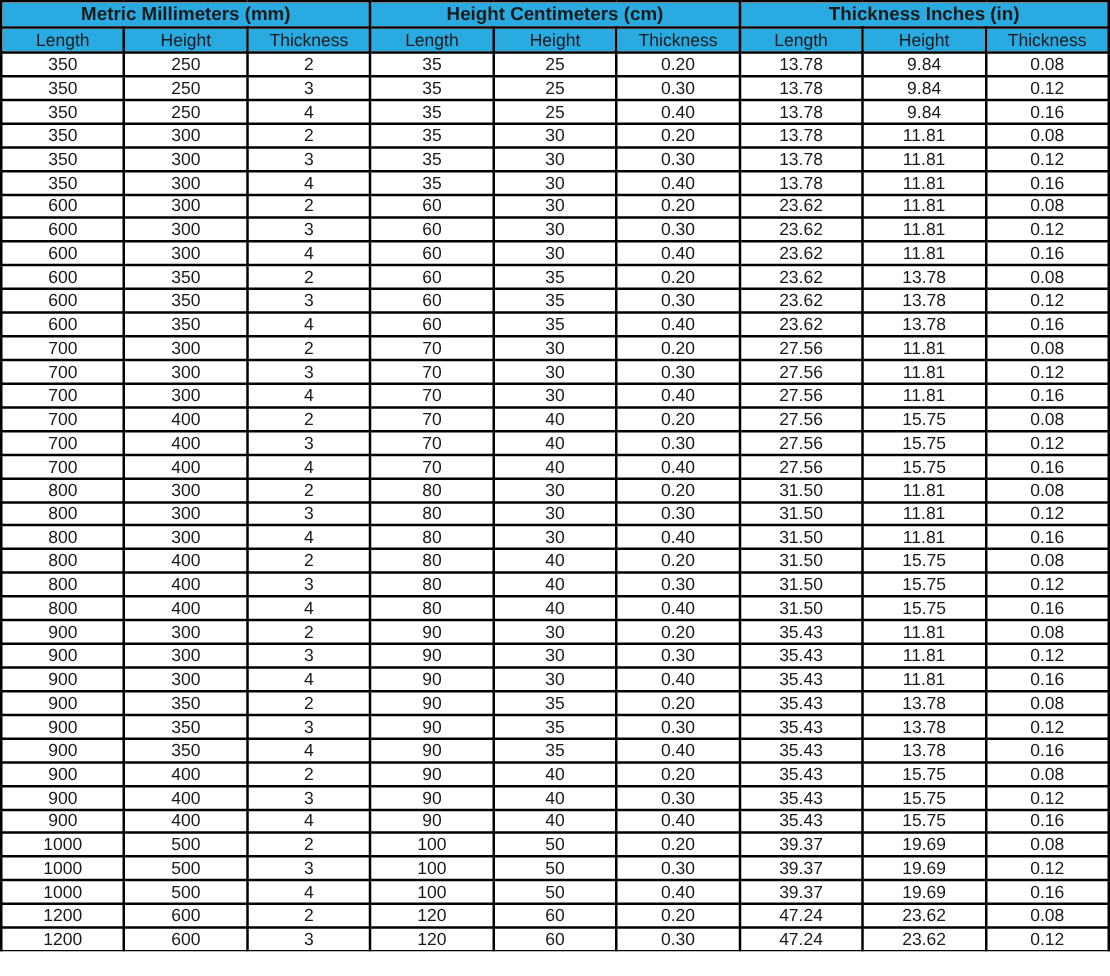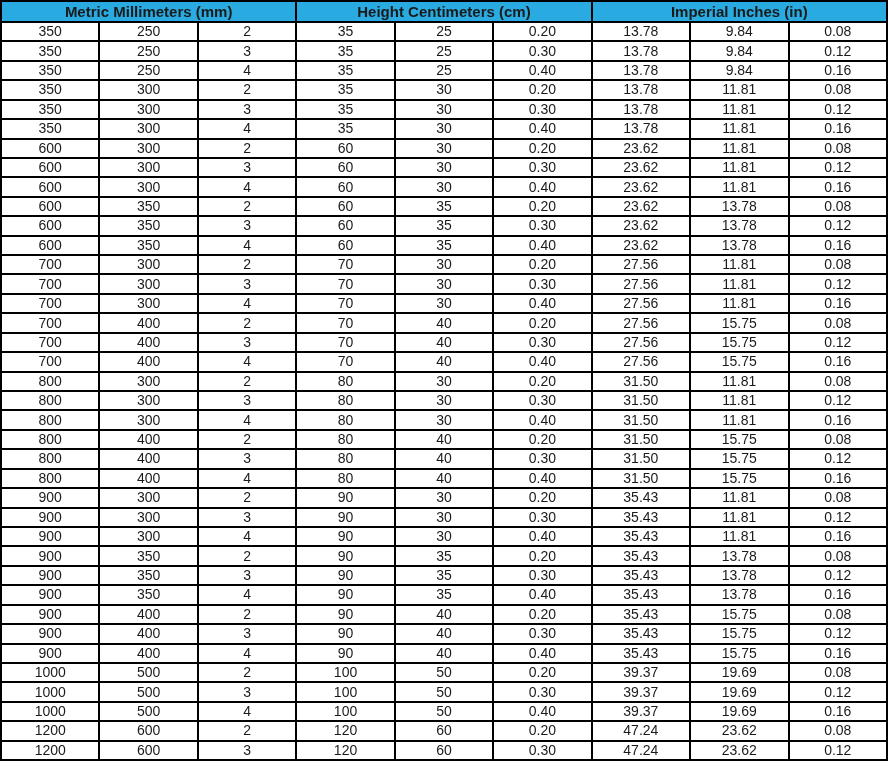--- a/index.html
+++ b/index.html
@@ -65,22 +65,33 @@
         <col style="width:11.111%">
         <col style="width:11.111%">
       <col style="width:11.111%">
         <col style="width:11.111%">
         <col style="width:11.112%">
     </colgroup>
     <thead>
       <tr class="group-row">
         <th colspan="3">Metric Millimeters (mm)</th>
         <th colspan="3">Height Centimeters (cm)</th>
-        <th colspan="3">Imperial Inches (in)</th>
+        <th colspan="3">Thickness Inches (in)</th>
       </tr>
+      <tr class="sub-row" id="subheader-row">
+          <th>Length</th>
+          <th>Height</th>
+          <th>Thickness</th>
+          <th>Length</th>
+          <th>Height</th>
+          <th>Thickness</th>
+          <th>Length</th>
+          <th>Height</th>
+          <th>Thickness</th>
+        </tr>
     </thead>
     <tbody id="table-body">
         <tr>
           <td>350</td>
           <td>250</td>
           <td>2</td>
           <td>35</td>
           <td>25</td>
           <td>0.20</td>
           <td>13.78</td>

